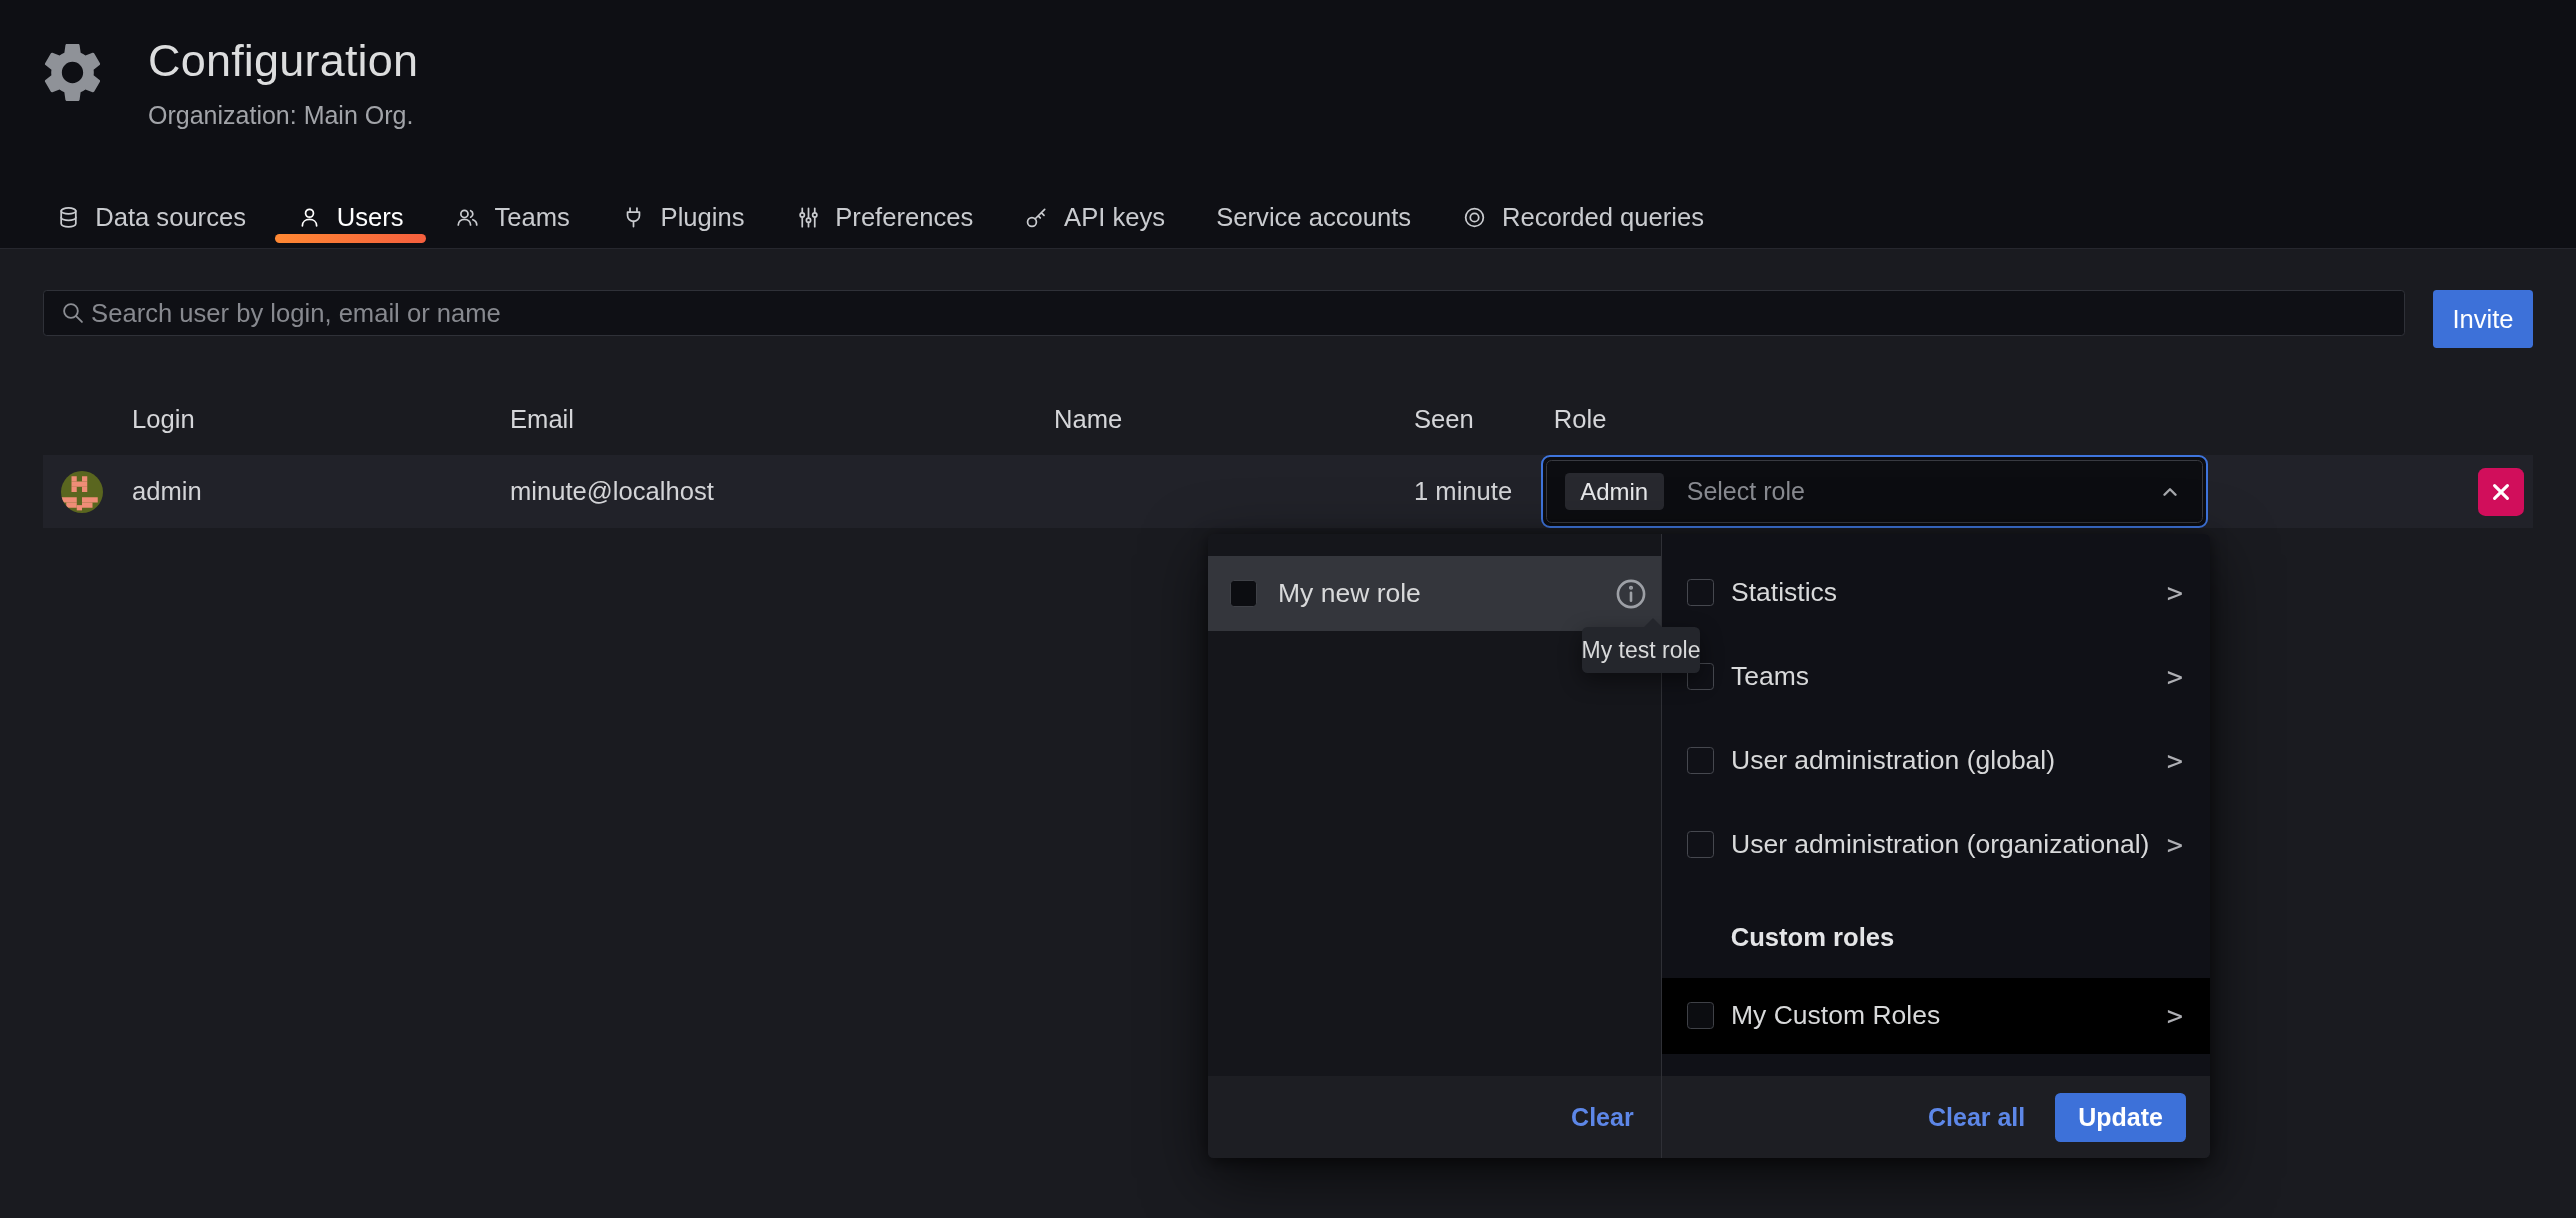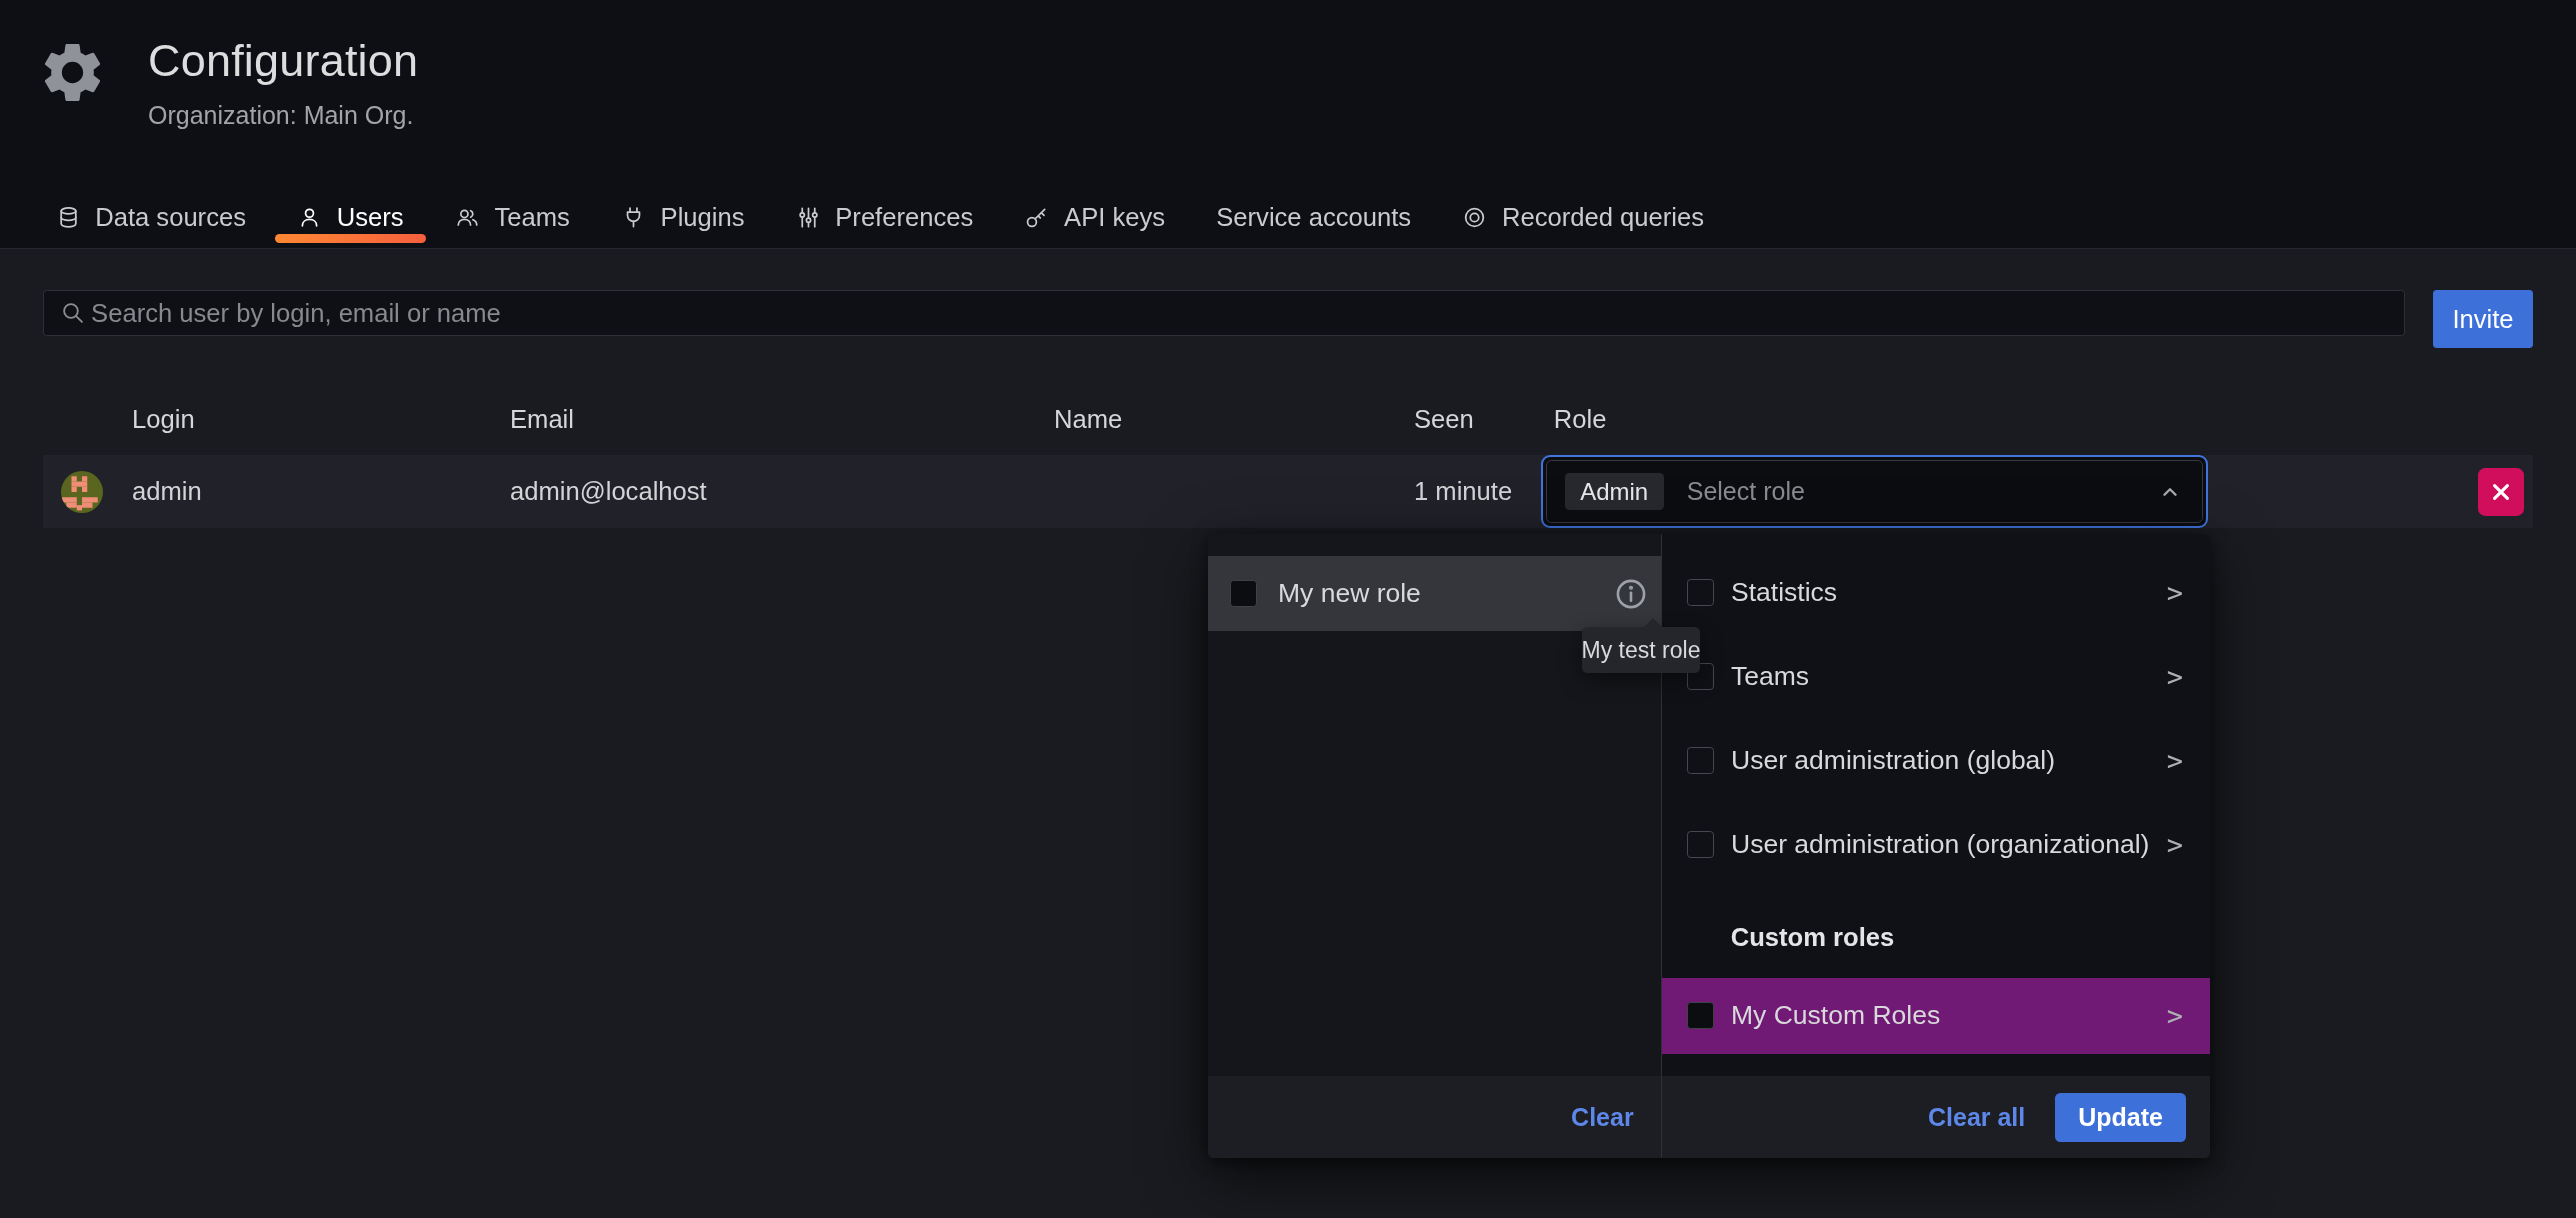--- a/index.html
+++ b/index.html
@@ -117,21 +117,21 @@
   .link-btn { background:none; border:none; font-family:inherit; color:#5d87e8; font-size:25px; font-weight:700; cursor:pointer; }
 
   .right-panel { flex:1; background:#101117; position:relative; padding-top:37px; }
   .menu-option {
     height:42px; margin-bottom:42px; display:flex; align-items:center;
     padding:0 27px 0 25px; gap:17.4px; cursor:pointer;text-align:center;
   }
   .submenu-arrow { margin-left:auto; font-size:27px; color:#aeafb4; font-family:"DejaVu Sans Mono", monospace; }
   .section-header { margin:58px 0 0 69px; height:28px; font-size:25.6px; font-weight:700; color:#e4e5e7; }
   .custom-option {
-    margin-top:26.5px; height:76px; background:#701a75;
+    margin-top:26.5px; height:76px; background:#000000;
     display:flex; align-items:center; padding:0 27px 0 25px; gap:17.4px; cursor:pointer;
   }
   .right-panel .panel-footer { padding:0 24px; gap:30px; }
   .update-btn {
     height:49px; padding:0 23px; background:#3d71d9; border:none; border-radius:5.5px;
     color:#fff; font-family:inherit; font-size:25px; font-weight:700; cursor:pointer;
     display:flex; align-items:center;
   }
 
   .tooltip {
@@ -264,21 +264,21 @@
             <rect x="0" y="5" width="3" height="1"></rect>
               <rect x="4" y="5" width="3" height="1"></rect>
             <rect x="1" y="6" width="2" height="1"></rect>
               <rect x="4" y="6" width="2" height="1"></rect>
             <rect x="3" y="6.5" width="1" height="1"></rect>
           </g>
         </g>
       </svg>
     </div>
     <div class="cell">admin</div>
-    <div class="cell">admin@localhost</div>
+    <div class="cell">minute@localhost</div>
     <div class="cell"></div>
     <div class="cell">1 minute</div>
     <div class="role-cell">
       <div class="role-select">
         <div class="role-select-inner">
           <span class="role-badge">Admin</span>
           <span class="role-placeholder">Select role</span>
           <svg class="chevron-up" viewBox="0 0 26 26">
               <path d="M7 16l6-6 6 6"></path>
             </svg>

